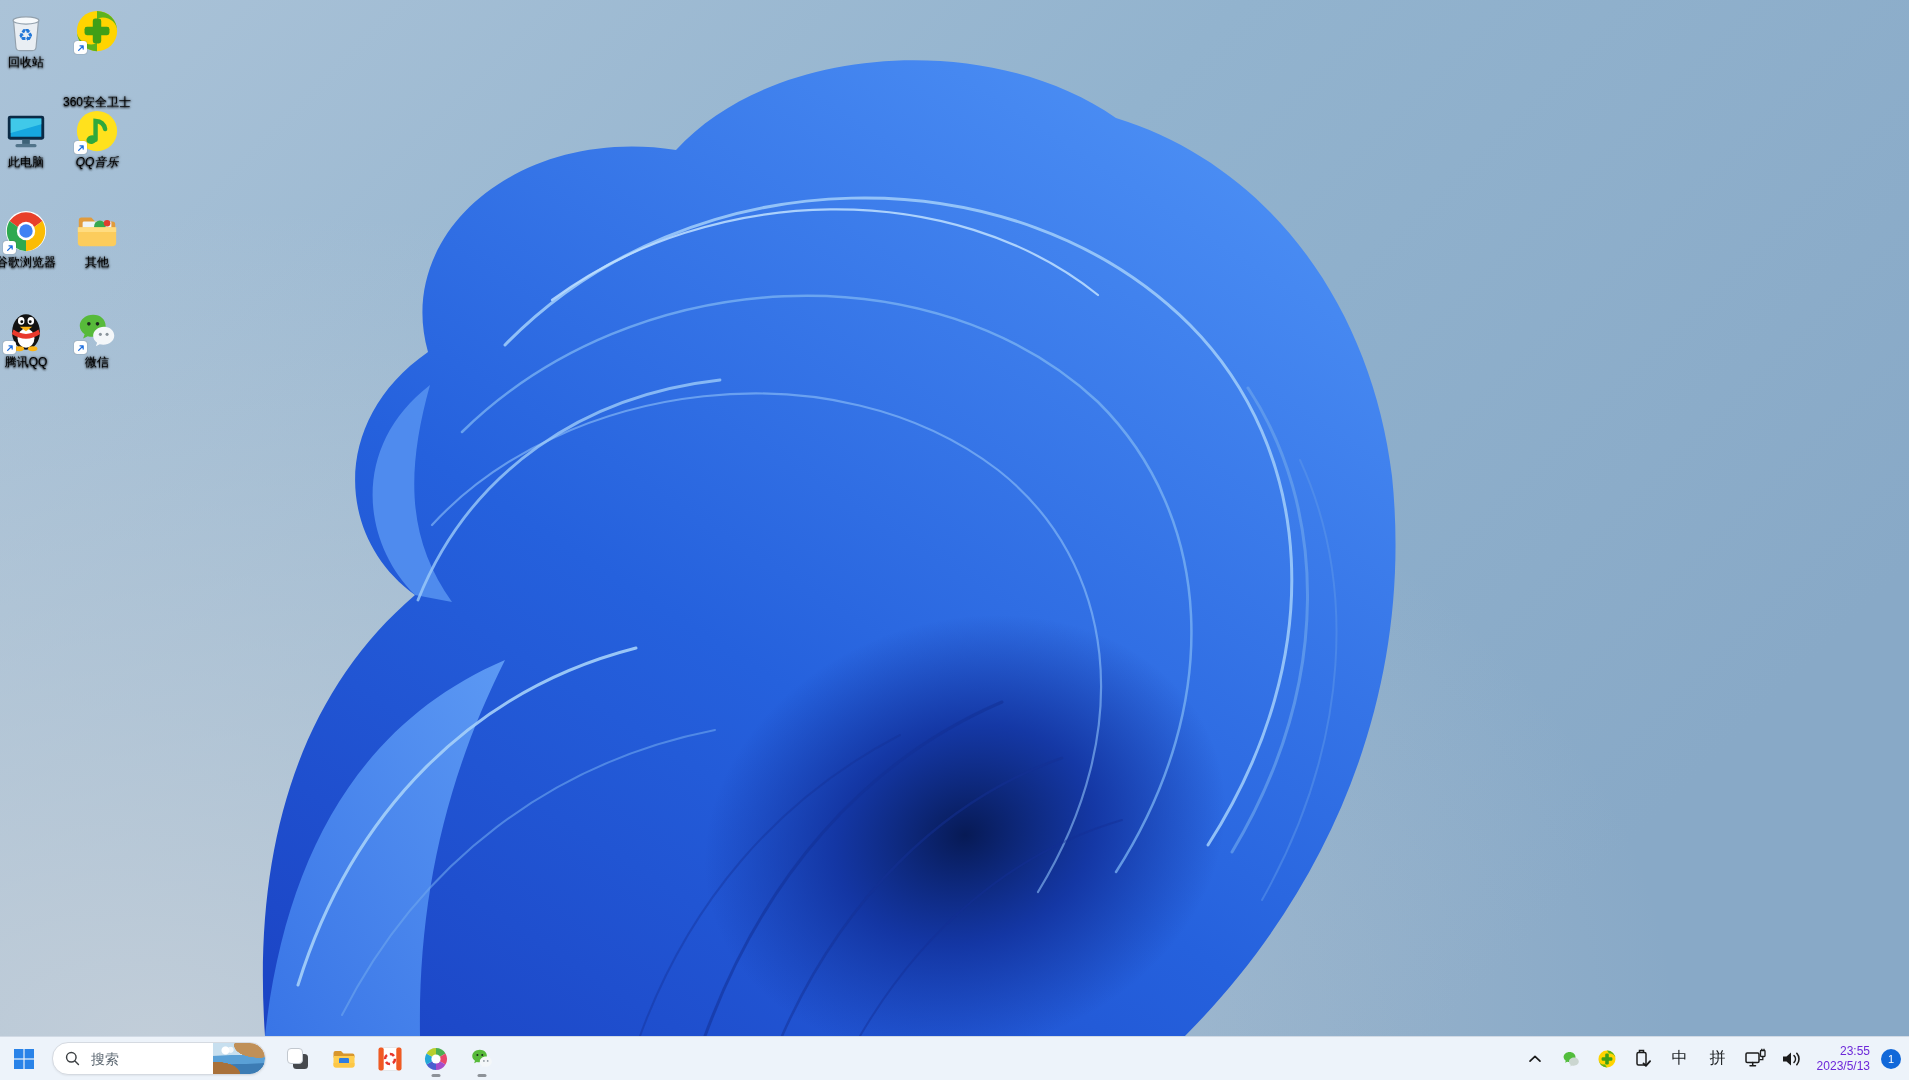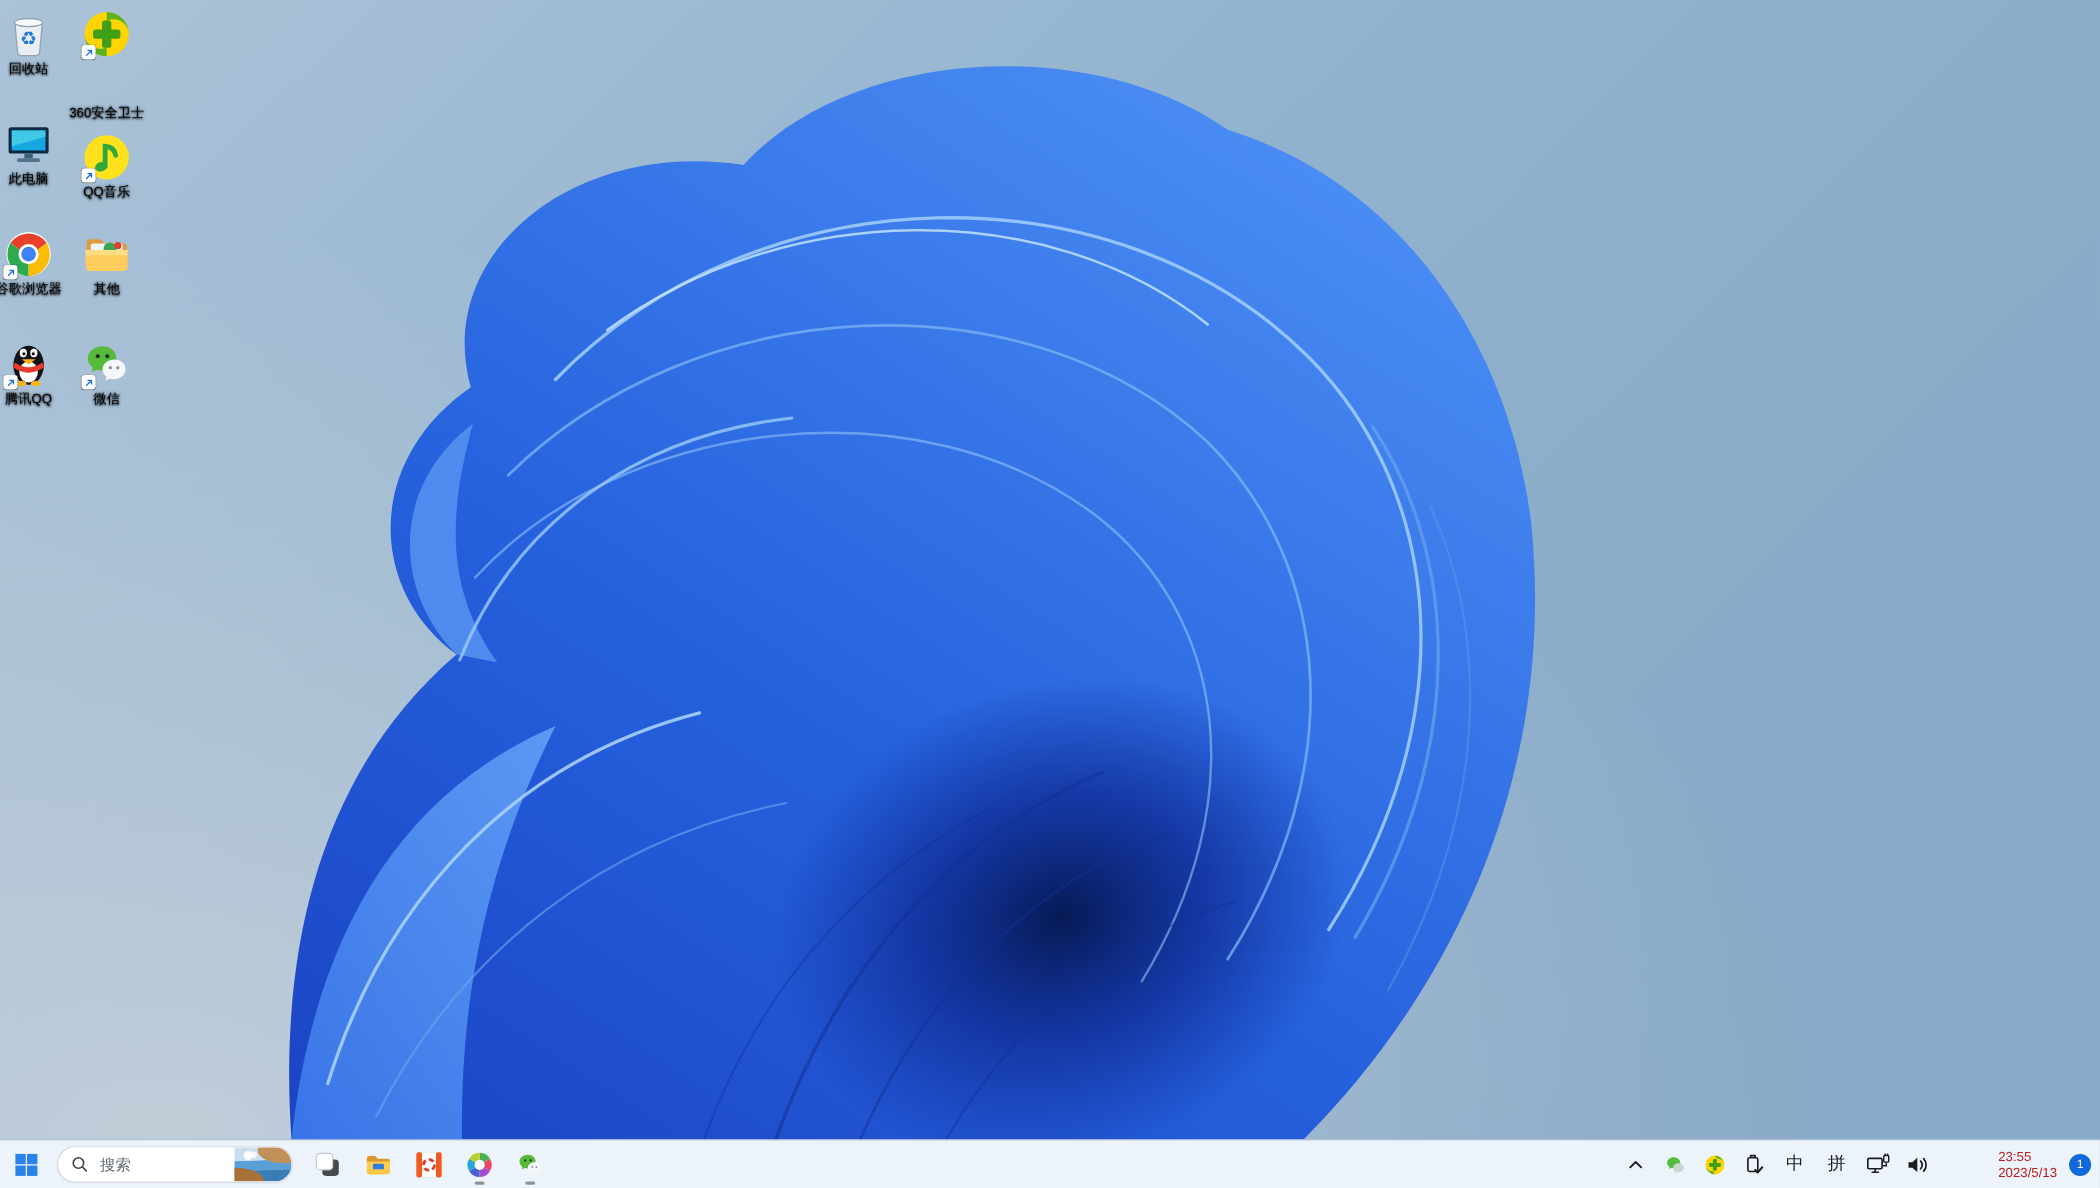--- a/index.html
+++ b/index.html
@@ -73,21 +73,21 @@
   #tray{
     position:absolute;right:4px;top:0;height:100%;display:flex;align-items:center;gap:4px;
   }
   .tray-btn{
     height:36px;min-width:26px;padding:0 3px;border-radius:5px;display:flex;align-items:center;justify-content:center;
     cursor:pointer;
   }
   .tray-btn svg{display:block;}
   .ime{font-size:16px;color:#1b1e21;padding:0 4px;}
   #clock{
-    text-align:left;font-size:12px;line-height:15px;color:#b91c1c;padding:0 5px 0 6px;cursor:pointer;margin-left:48px;
+    text-align:right;font-size:12px;line-height:15px;color:#6d28d9;padding:0 5px 0 6px;cursor:pointer;
   }
   #notif-badge{
     width:20px;height:20px;border-radius:50%;background:#1168d9;color:#fff;
     font-size:11px;display:flex;align-items:center;justify-content:center;
     margin:0 4px 0 2px;cursor:pointer;
   }
 </style>
 </head>
 <body>
 
@@ -179,21 +179,21 @@
           <svg viewBox="0 0 48 48">
             <rect x="5" y="8" width="38" height="25" rx="2.5" fill="#0b2a45"></rect>
             <rect x="8" y="11" width="32" height="19" fill="#16a7e0"></rect>
             <path d="M8 11 h32 v6 L8 26 Z" fill="#4fd4ec" opacity="0.75"></path>
             <rect x="20" y="33" width="8" height="4.5" fill="#3d6277"></rect>
             <rect x="13" y="37.5" width="22" height="3.5" rx="1.7" fill="#51748a"></rect>
           </svg>
         </div>
         <div class="dicon-label">此电脑</div>
       </div>
-      <div class="dicon" style="left: 53px; top: 120px;">
+      <div class="dicon" style="left: 53px; top: 108px; font-style: italic;">
         <div class="dicon-img">
           <svg viewBox="0 0 48 48">
             <circle cx="24" cy="24" r="21" fill="#ffe11d"></circle>
             <path d="M22.5 33 V13.5 q8.5 0.5 10 8.5" fill="none" stroke="#2fa83c" stroke-width="4.6" stroke-linecap="round"></path>
             <ellipse cx="18.5" cy="33" rx="5.6" ry="4.4" fill="#2fa83c" transform="rotate(-15 18.5 33)"></ellipse>
           </svg>
           <span class="sc-badge">
             <svg viewBox="0 0 12 12">
               <path d="M3.2 8.8 L8.4 3.6 M4.8 3.4 h3.8 v3.8" stroke="#1f6fe0" stroke-width="1.5" fill="none" stroke-linecap="round" stroke-linejoin="round"></path>
             </svg>

